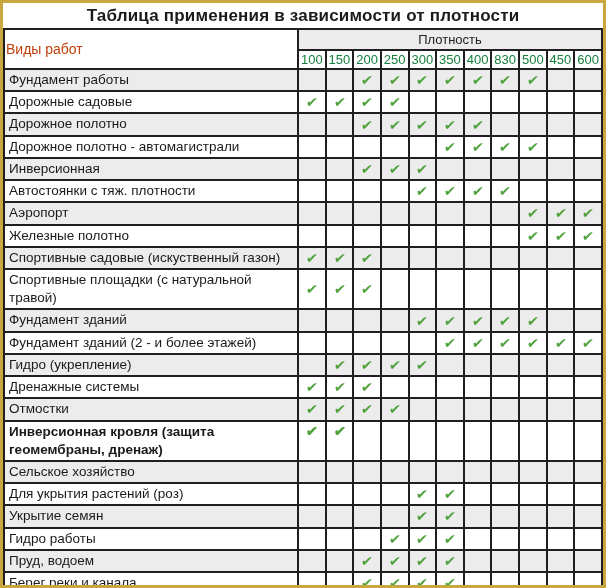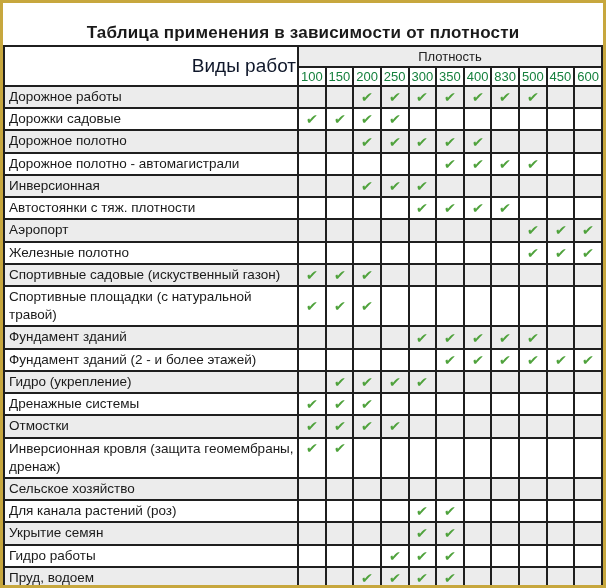--- a/index.html
+++ b/index.html
@@ -3,34 +3,34 @@
 <meta charset="utf-8">
 <style>
   html,body { margin:0; padding:0; background:#fff; font-family:"Liberation Sans", sans-serif; }
   .frame {
     width:606px; height:588px; box-sizing:border-box;
     border:3px solid #c7a73e; background:#fff;
     display:flex; flex-direction:column; overflow:hidden;
   }
   .title {
     flex:0 0 auto; text-align:center; font-size:17px; font-weight:bold;
-    color:#1a1a1a; padding:20px 0 2px 0; letter-spacing:0.2px;
+    color:#1a1a1a; padding:3px 0 2px 0; letter-spacing:0.2px;
   }
   table { border-collapse:collapse; table-layout:fixed; width:600px; flex:1 1 auto; }
   th, td { border:2px solid #1f1f1f; font-weight:normal; overflow:hidden; }
   col.workcol { width:294px; }
-  th.work-h { font-size:19px; color:#0f172a; background:#fff; text-align:right; }
+  th.work-h { font-size:14px; color:#c2410c; background:#fff; text-align:left; }
   th.density-h { font-size:13px; color:#222; background:#ececec; height:17px; text-align:center; }
   th.num { font-size:13px; color:#15803d; background:#fff; height:17px; text-align:center; padding:0; }
   tbody tr { height:19px; }
   tbody tr:nth-child(odd) { background:#ececec; }
   tbody tr.tall { height:38px; }
   td.label { font-size:13.5px; color:#1a1a1a; padding:1px 3px 1px 4px; line-height:1.35; white-space:normal; }
   td.cell { text-align:center; vertical-align:middle; padding:0; }
-  tr.tall td { vertical-align:top; }
+  tr.tall td { vertical-align:top;font-weight:bold; }
   tr.tall td.cell .check { margin-top:2px; }
   .check {
     display:inline-block; color:#4fa23c; font-size:14px; line-height:1;
     transform:skewX(-6deg);
   }
 </style>
 </head>
 <body>
 
 <div class="frame">
@@ -53,35 +53,35 @@
           <th class="num">350</th>
           <th class="num">400</th>
           <th class="num">830</th>
           <th class="num">500</th>
           <th class="num">450</th>
           <th class="num">600</th>
         </tr>
     </thead>
     <tbody id="table-body">
         <tr>
-          <td class="label">Дорожное работы</td>
-          <td class="cell"></td>
-          <td class="cell"></td>
-          <td class="cell"><span class="check">✔</span></td>
-          <td class="cell"><span class="check">✔</span></td>
-          <td class="cell"><span class="check">✔</span></td>
-          <td class="cell"><span class="check">✔</span></td>
-          <td class="cell"><span class="check">✔</span></td>
-          <td class="cell"><span class="check">✔</span></td>
-          <td class="cell"><span class="check">✔</span></td>
-          <td class="cell"></td>
-          <td class="cell"></td>
-        </tr>
-        <tr>
-          <td class="label">Дорожки садовые</td>
+          <td class="label">Фундамент работы</td>
+          <td class="cell"></td>
+          <td class="cell"></td>
+          <td class="cell"><span class="check">✔</span></td>
+          <td class="cell"><span class="check">✔</span></td>
+          <td class="cell"><span class="check">✔</span></td>
+          <td class="cell"><span class="check">✔</span></td>
+          <td class="cell"><span class="check">✔</span></td>
+          <td class="cell"><span class="check">✔</span></td>
+          <td class="cell"><span class="check">✔</span></td>
+          <td class="cell"></td>
+          <td class="cell"></td>
+        </tr>
+        <tr>
+          <td class="label">Дорожные садовые</td>
           <td class="cell"><span class="check">✔</span></td>
           <td class="cell"><span class="check">✔</span></td>
           <td class="cell"><span class="check">✔</span></td>
           <td class="cell"><span class="check">✔</span></td>
           <td class="cell"></td>
           <td class="cell"></td>
           <td class="cell"></td>
           <td class="cell"></td>
           <td class="cell"></td>
           <td class="cell"></td>
@@ -291,21 +291,21 @@
           <td class="cell"></td>
           <td class="cell"></td>
           <td class="cell"></td>
           <td class="cell"></td>
           <td class="cell"></td>
           <td class="cell"></td>
           <td class="cell"></td>
           <td class="cell"></td>
         </tr>
         <tr>
-          <td class="label">Для канала растений (роз)</td>
+          <td class="label">Для укрытия растений (роз)</td>
           <td class="cell"></td>
           <td class="cell"></td>
           <td class="cell"></td>
           <td class="cell"></td>
           <td class="cell"><span class="check">✔</span></td>
           <td class="cell"><span class="check">✔</span></td>
           <td class="cell"></td>
           <td class="cell"></td>
           <td class="cell"></td>
           <td class="cell"></td>

